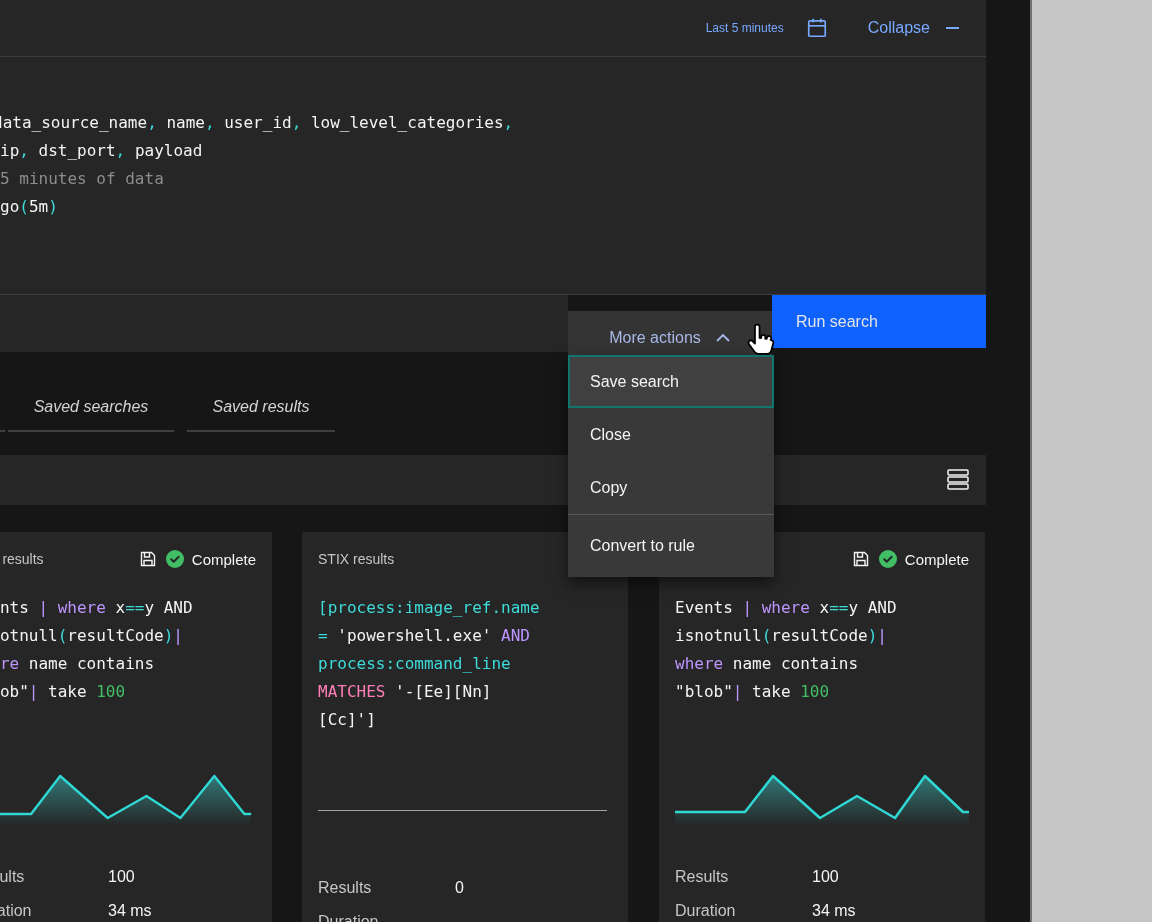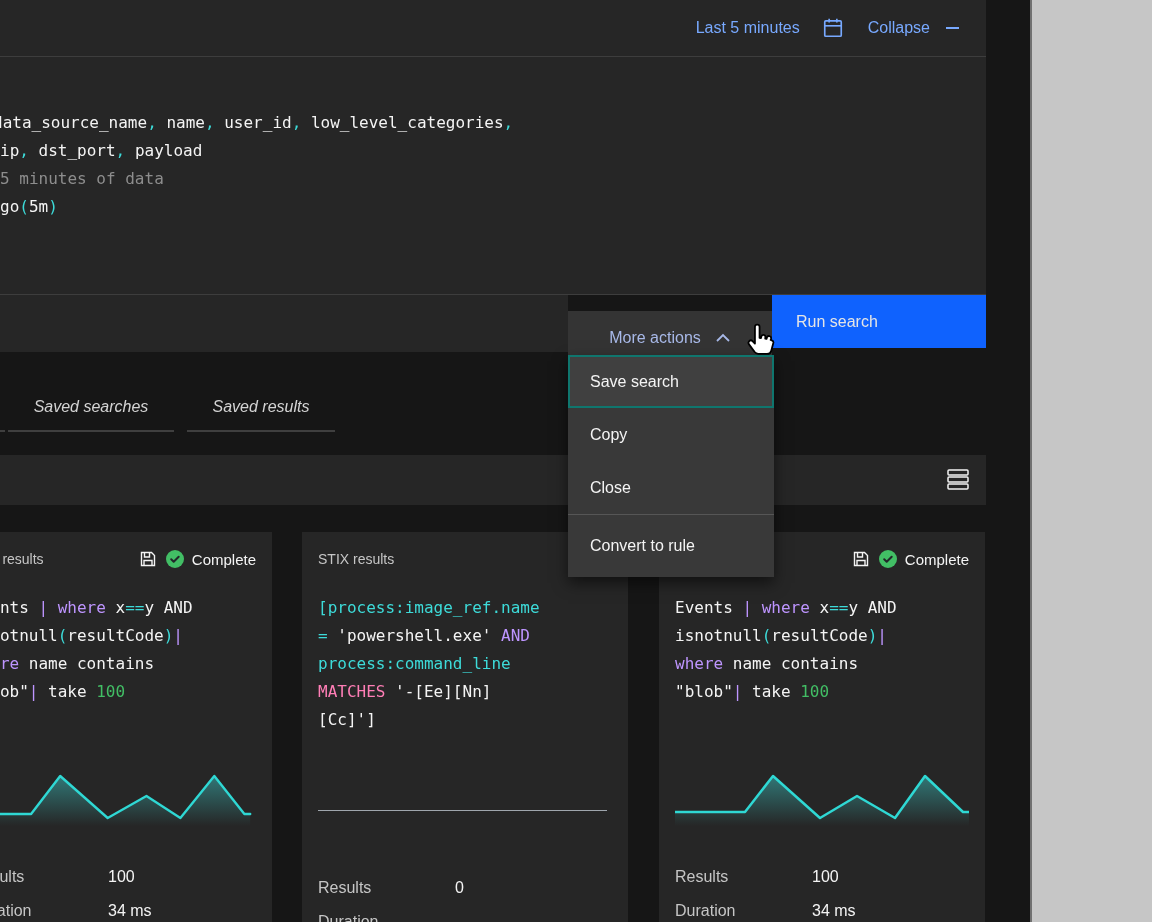--- a/index.html
+++ b/index.html
@@ -5,23 +5,23 @@
   html,body{margin:0;padding:0;background:#000;}
   .app{position:relative;width:1152px;height:922px;background:#161616;overflow:hidden;
        font-family:"Liberation Sans",sans-serif;color:#f4f4f4;}
   button{font-family:inherit;}
 
   
   .topbar{position:absolute;left:0;top:0;width:986px;height:57px;background:#262626;
           border-bottom:1px solid #3d3d3d;box-sizing:border-box;display:flex;align-items:center;
           justify-content:flex-end;padding-right:27px;}
   .time-range{display:flex;align-items:center;gap:22px;background:none;border:none;color:#78a9ff;
-              font-size:16px;cursor:pointer;padding:0;}
+              font-size:12px;cursor:pointer;padding:0;}
   .collapse-btn{display:flex;align-items:center;gap:16px;background:none;border:none;color:#78a9ff;
-                font-size:16px;cursor:pointer;margin-left:24px;padding:0;}
+                font-size:16px;cursor:pointer;margin-left:40px;padding:0;}
   .minus-glyph{display:block;width:13px;height:2px;background:#78a9ff;}
 
   
   .editor{position:absolute;left:0;top:57px;width:986px;height:238px;background:#262626;
           border-bottom:1px solid #3d3d3d;box-sizing:border-box;overflow:hidden;}
   .code{font-family:"DejaVu Sans Mono",monospace;font-size:16px;line-height:28px;white-space:pre;}
   .editor .code{margin-top:52px;}
   .editor .code .cl:first-child{margin-left:-7px;}
   .tk-w{color:#f4f4f4}.tk-t{color:#3ddbd9}.tk-l{color:#be95ff}.tk-g{color:#42be65}
   .tk-p{color:#ff7eb6}.tk-c{color:#8d8d8d}
@@ -221,22 +221,22 @@
       </div>
       <div class="stat-row">
         <dt>Duration</dt>
         <dd>34 ms</dd>
       </div>
     </dl>
   </section>
 
   <div class="menu">
     <div class="menu-item focused">Save search</div>
+    <div class="menu-item">Close</div>
     <div class="menu-item">Copy</div>
-    <div class="menu-item">Close</div>
     <div class="menu-divider"></div>
     <div class="menu-item last">Convert to rule</div>
   </div>
 
   <svg class="cursor" width="32" height="36" viewBox="0 0 24 28">
     <path d="M8.3 1.2c1 0 1.8.8 1.8 1.8v8.6l1.1.2.3-1.3c.2-.9 1-1.4 1.9-1.3.9.2 1.4 1 1.3 1.9l-.2 1.1 1 .2.3-1c.2-.9 1.1-1.4 2-1.2.9.2 1.4 1.1 1.2 2l-.3 1 .9.3c.9.3 1.4 1.2 1.2 2.1l-1.6 5.9c-.4 1.5-1.8 2.5-3.3 2.5h-6.8c-1.1 0-2.1-.5-2.8-1.4l-4.4-6c-.6-.8-.5-1.8.2-2.5.7-.7 1.8-.7 2.5 0l1.9 1.9V3c0-1 .8-1.8 1.8-1.8z" fill="#ffffff" stroke="#000000" stroke-width="1.4" stroke-linejoin="round"></path>
   </svg>
 
   <div class="right-strip"></div>
 </div>

